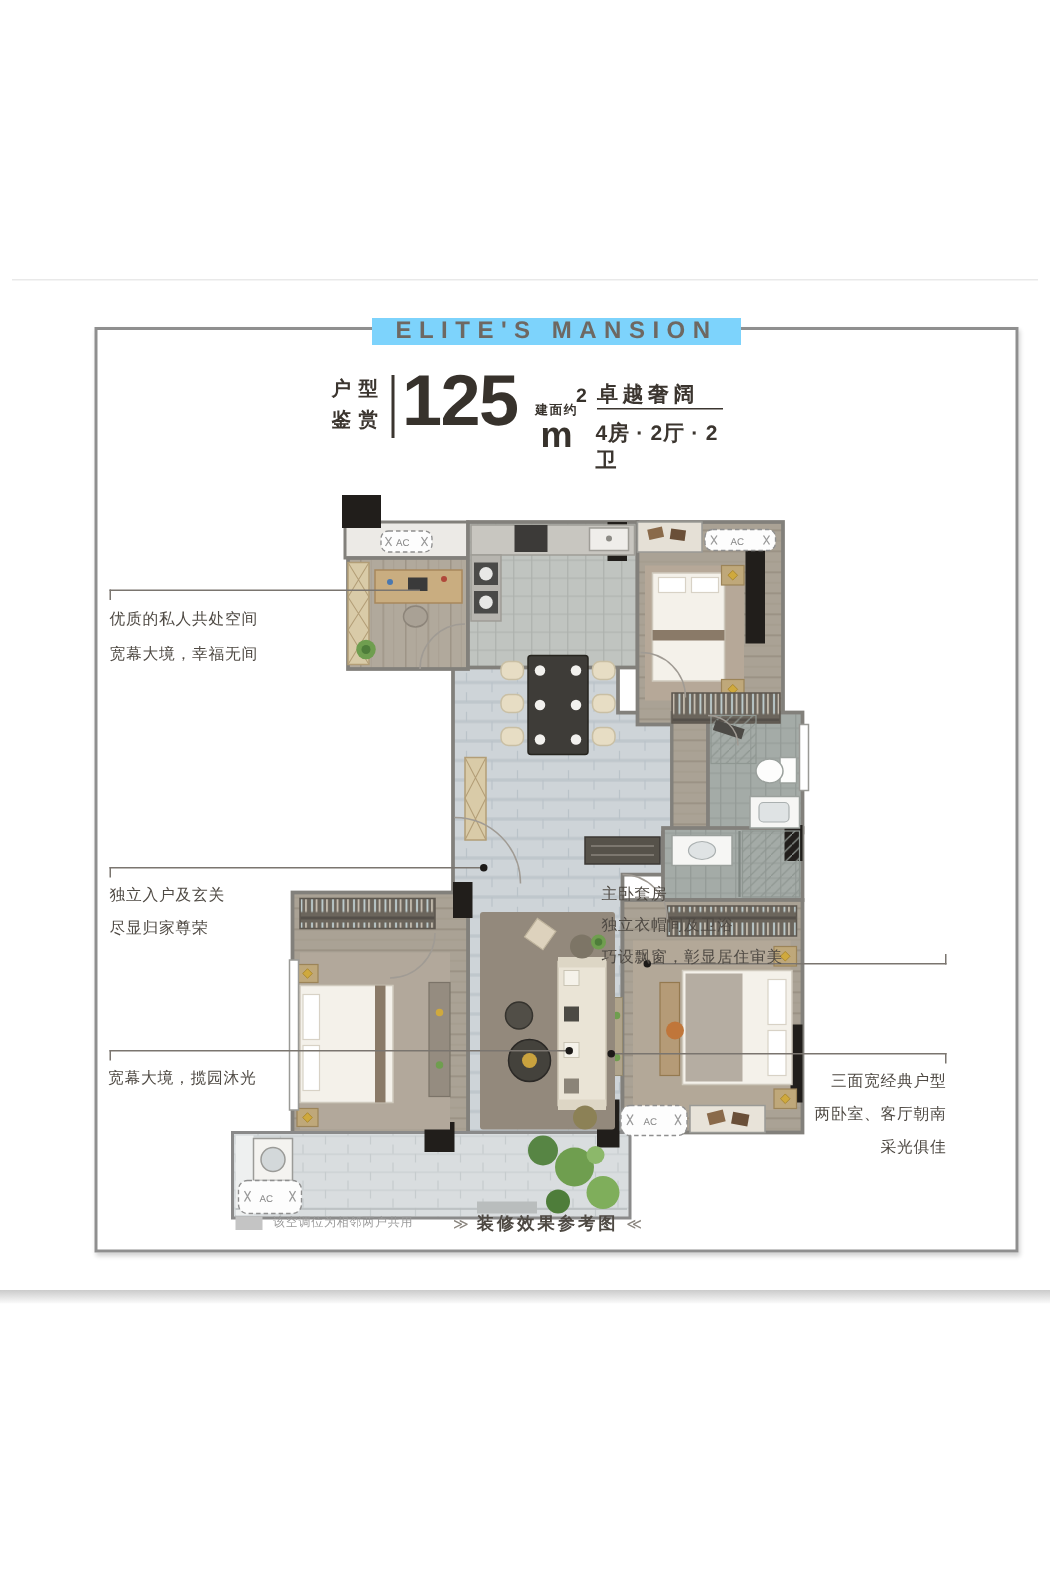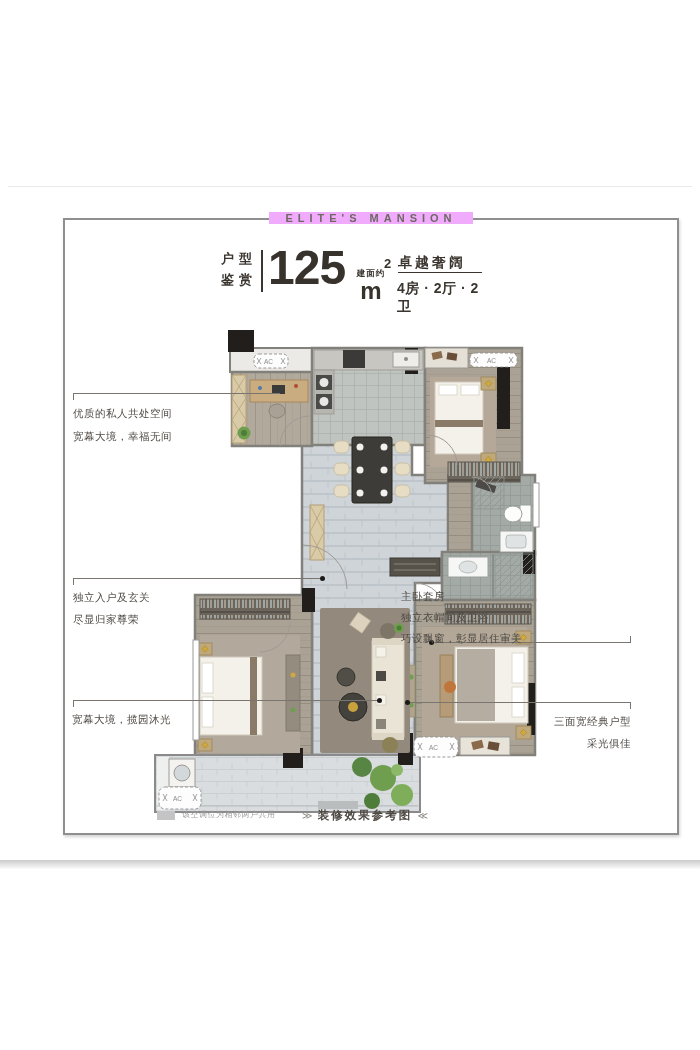--- a/index.html
+++ b/index.html
@@ -5,22 +5,22 @@
   html,body{margin:0;padding:0;}
   body{width:700px;height:1050px;position:relative;background:#ffffff;overflow:hidden;
        font-family:"Liberation Sans","DejaVu Sans",sans-serif;color:#3b352f;}
   .abs{position:absolute;}
   
   .hairline{left:8px;right:8px;top:186px;height:1px;background:#e9e9e9;}
   .shadowband{left:0;right:0;top:860px;height:9px;background:linear-gradient(to bottom,#cbcbcb,#fbfbfb);}
   
   .card{left:63px;top:218px;width:612px;height:613px;border:2px solid #8f8f8f;background:#fff;
         box-shadow:1px 2px 3px rgba(0,0,0,.18);}
-  .brand{position:absolute;left:0;right:0;top:-8px;margin:auto;width:fit-content;background:#f0abfc;
-         padding:0 16px;font-size:11px;font-weight:700;letter-spacing:5px;color:#6e6862;}
+  .brand{position:absolute;left:0;right:0;top:-8px;margin:auto;width:fit-content;background:#7dd3fc;
+         padding:0 16px;font-size:16px;font-weight:700;letter-spacing:5px;color:#6e6862;}
   
   .cat{left:221px;top:248px;font-size:13px;font-weight:700;letter-spacing:5px;line-height:21px;color:#3b352f;}
   .vdiv{left:261px;top:250px;width:2px;height:42px;background:#3b352f;}
   .big{left:268px;top:247px;font-size:48px;font-weight:800;letter-spacing:-1px;line-height:42px;color:#37322c;}
   .midstack{left:354px;top:268px;width:34px;text-align:center;color:#37322c;}
   .midstack .note{display:block;font-size:8.5px;letter-spacing:1px;font-weight:700;}
   .midstack .unit{display:block;font-size:24px;font-weight:800;line-height:20px;margin-top:1px;}
   .supsq{left:384px;top:256px;font-size:13px;font-weight:800;color:#37322c;}
   .headline{left:398px;top:254px;width:84px;font-size:14px;font-weight:800;letter-spacing:3px;
             color:#3b352f;border-bottom:1.5px solid #3b352f;padding-bottom:0;}
@@ -342,20 +342,21 @@
 <div class="abs ann annL3">
   <div>宽幕大境，揽园沐光</div>
 </div>
 <div class="abs ann annR1">
   <div>主卧套房</div>
   <div>独立衣帽间及卫浴</div>
   <div>巧设飘窗，彰显居住审美</div>
 </div>
 <div class="abs ann annR2">
   <div>三面宽经典户型</div>
+  <div>两卧室、客厅朝南</div>
   <div>采光俱佳</div>
 </div>
 
 <div class="abs swatch"></div>
 <div class="abs legendnote">该空调位为相邻两户共用</div>
 <div class="abs caption">
   <span class="chev">≫</span>
   <span>装修效果参考图</span>
   <span class="chev">≪</span>
 </div>

